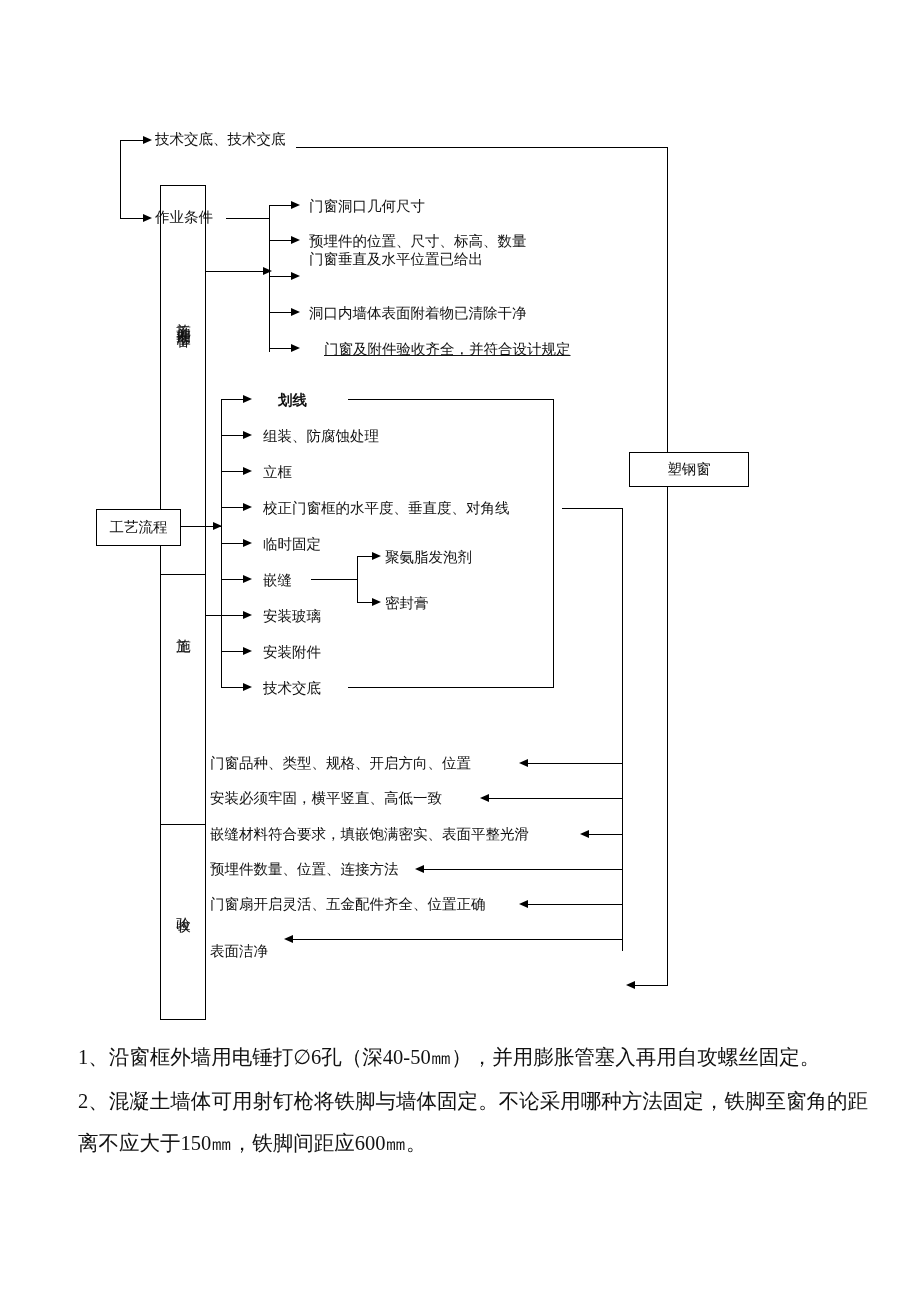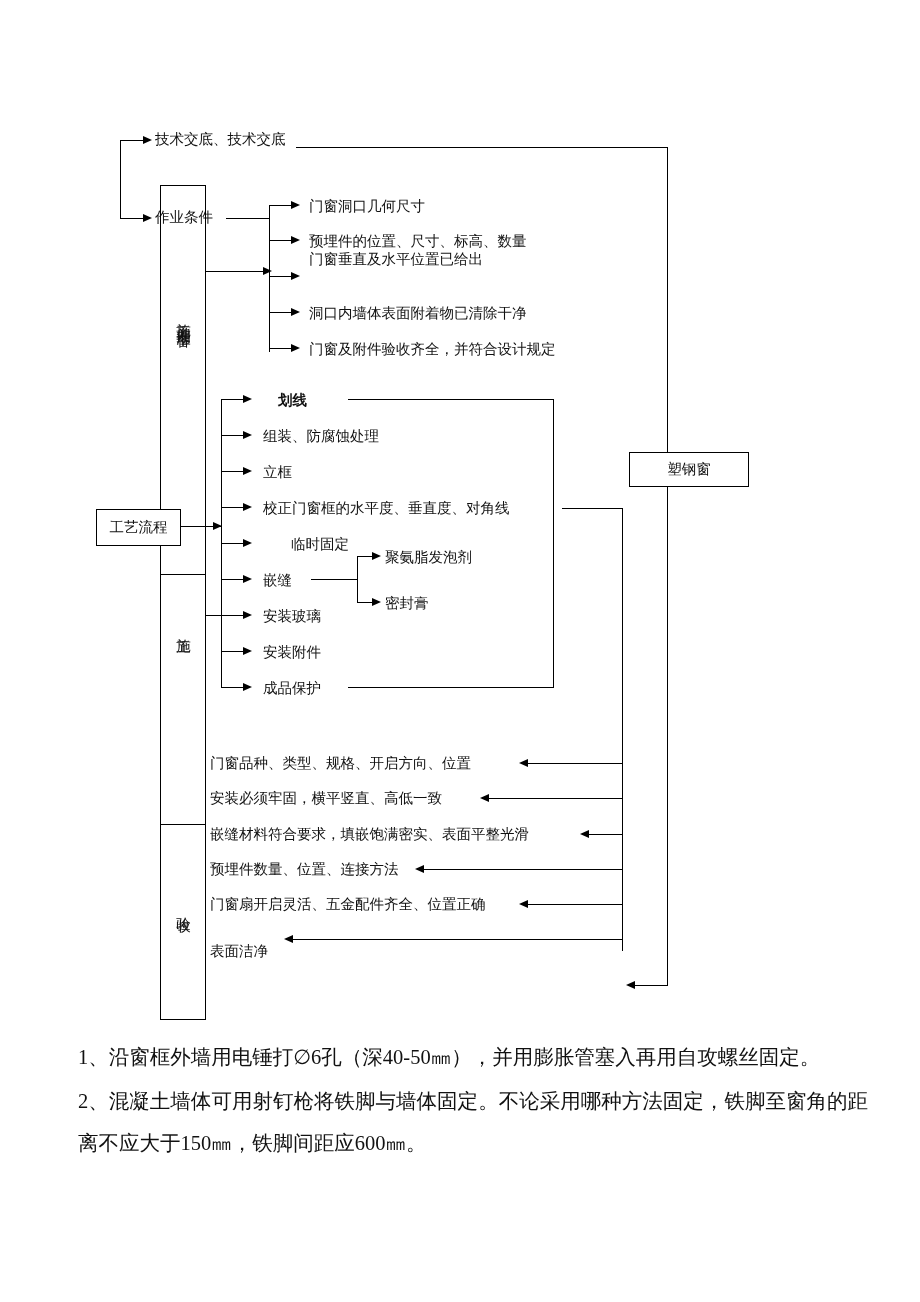--- a/index.html
+++ b/index.html
@@ -93,21 +93,21 @@
     <div class="hline" style="left:269px;top:276px;width:24px;"></div>
     <div class="arrow-r" style="left:291px;top:271.5px;"></div>
     <div class="node" style="left:309px;top:252px;font-family:Liberation Mono, monospace;">门窗垂直及水平位置已给出</div>
 
     <div class="hline" style="left:269px;top:312px;width:24px;"></div>
     <div class="arrow-r" style="left:291px;top:307.5px;"></div>
     <div class="node" style="left:309px;top:305px;">洞口内墙体表面附着物已清除干净</div>
 
     <div class="hline" style="left:269px;top:348px;width:24px;"></div>
     <div class="arrow-r" style="left:291px;top:343.5px;"></div>
-    <div class="node" style="left:309px;top:341px;">门窗及附件验收齐全，并符合设计规定</div>
+    <div class="node" style="left:324px;top:341px;text-decoration:underline;">门窗及附件验收齐全，并符合设计规定</div>
   </div>
 
   <div class="boxnode" style="left:96px;top:509px;width:83px;height:35px;">工艺流程</div>
   <div class="hline" style="left:180px;top:526px;width:42px;"></div>
   <div class="arrow-r" style="left:213px;top:521.5px;"></div>
 
   <div class="vline" style="left:221px;top:399px;height:288px;"></div>
 
   <div class="hline" style="left:205px;top:615px;width:22px;"></div>
 
@@ -123,37 +123,37 @@
     <div class="hline" style="left:221px;top:471px;width:24px;"></div>
     <div class="arrow-r" style="left:243px;top:466.5px;"></div>
     <div class="node" style="left:263px;top:464px;">立框</div>
 
     <div class="hline" style="left:221px;top:507px;width:24px;"></div>
     <div class="arrow-r" style="left:243px;top:502.5px;"></div>
     <div class="node" style="left:263px;top:500px;">校正门窗框的水平度、垂直度、对角线</div>
 
     <div class="hline" style="left:221px;top:543px;width:24px;"></div>
     <div class="arrow-r" style="left:243px;top:538.5px;"></div>
-    <div class="node" style="left:263px;top:536px;margin-left:28px;">临时固定</div>
+    <div class="node" style="left:263px;top:536px;">临时固定</div>
 
     <div class="hline" style="left:221px;top:579px;width:24px;"></div>
     <div class="arrow-r" style="left:243px;top:574.5px;"></div>
     <div class="node" style="left:263px;top:572px;">嵌缝</div>
 
     <div class="hline" style="left:221px;top:615px;width:24px;"></div>
     <div class="arrow-r" style="left:243px;top:610.5px;"></div>
     <div class="node" style="left:263px;top:608px;">安装玻璃</div>
 
     <div class="hline" style="left:221px;top:651px;width:24px;"></div>
     <div class="arrow-r" style="left:243px;top:646.5px;"></div>
     <div class="node" style="left:263px;top:644px;">安装附件</div>
 
     <div class="hline" style="left:221px;top:687px;width:24px;"></div>
     <div class="arrow-r" style="left:243px;top:682.5px;"></div>
-    <div class="node" style="left:263px;top:680px;">成品保护</div>
+    <div class="node" style="left:263px;top:680px;">技术交底</div>
   </div>
 
   <div class="hline" style="left:348px;top:399px;width:206px;"></div>
   <div class="vline" style="left:553px;top:399px;height:289px;"></div>
   <div class="hline" style="left:348px;top:687px;width:206px;"></div>
 
   <div>
     <div class="hline" style="left:311px;top:579px;width:47px;"></div>
     <div class="vline" style="left:357px;top:556px;height:47px;"></div>
     <div class="hline" style="left:357px;top:556px;width:17px;"></div>

